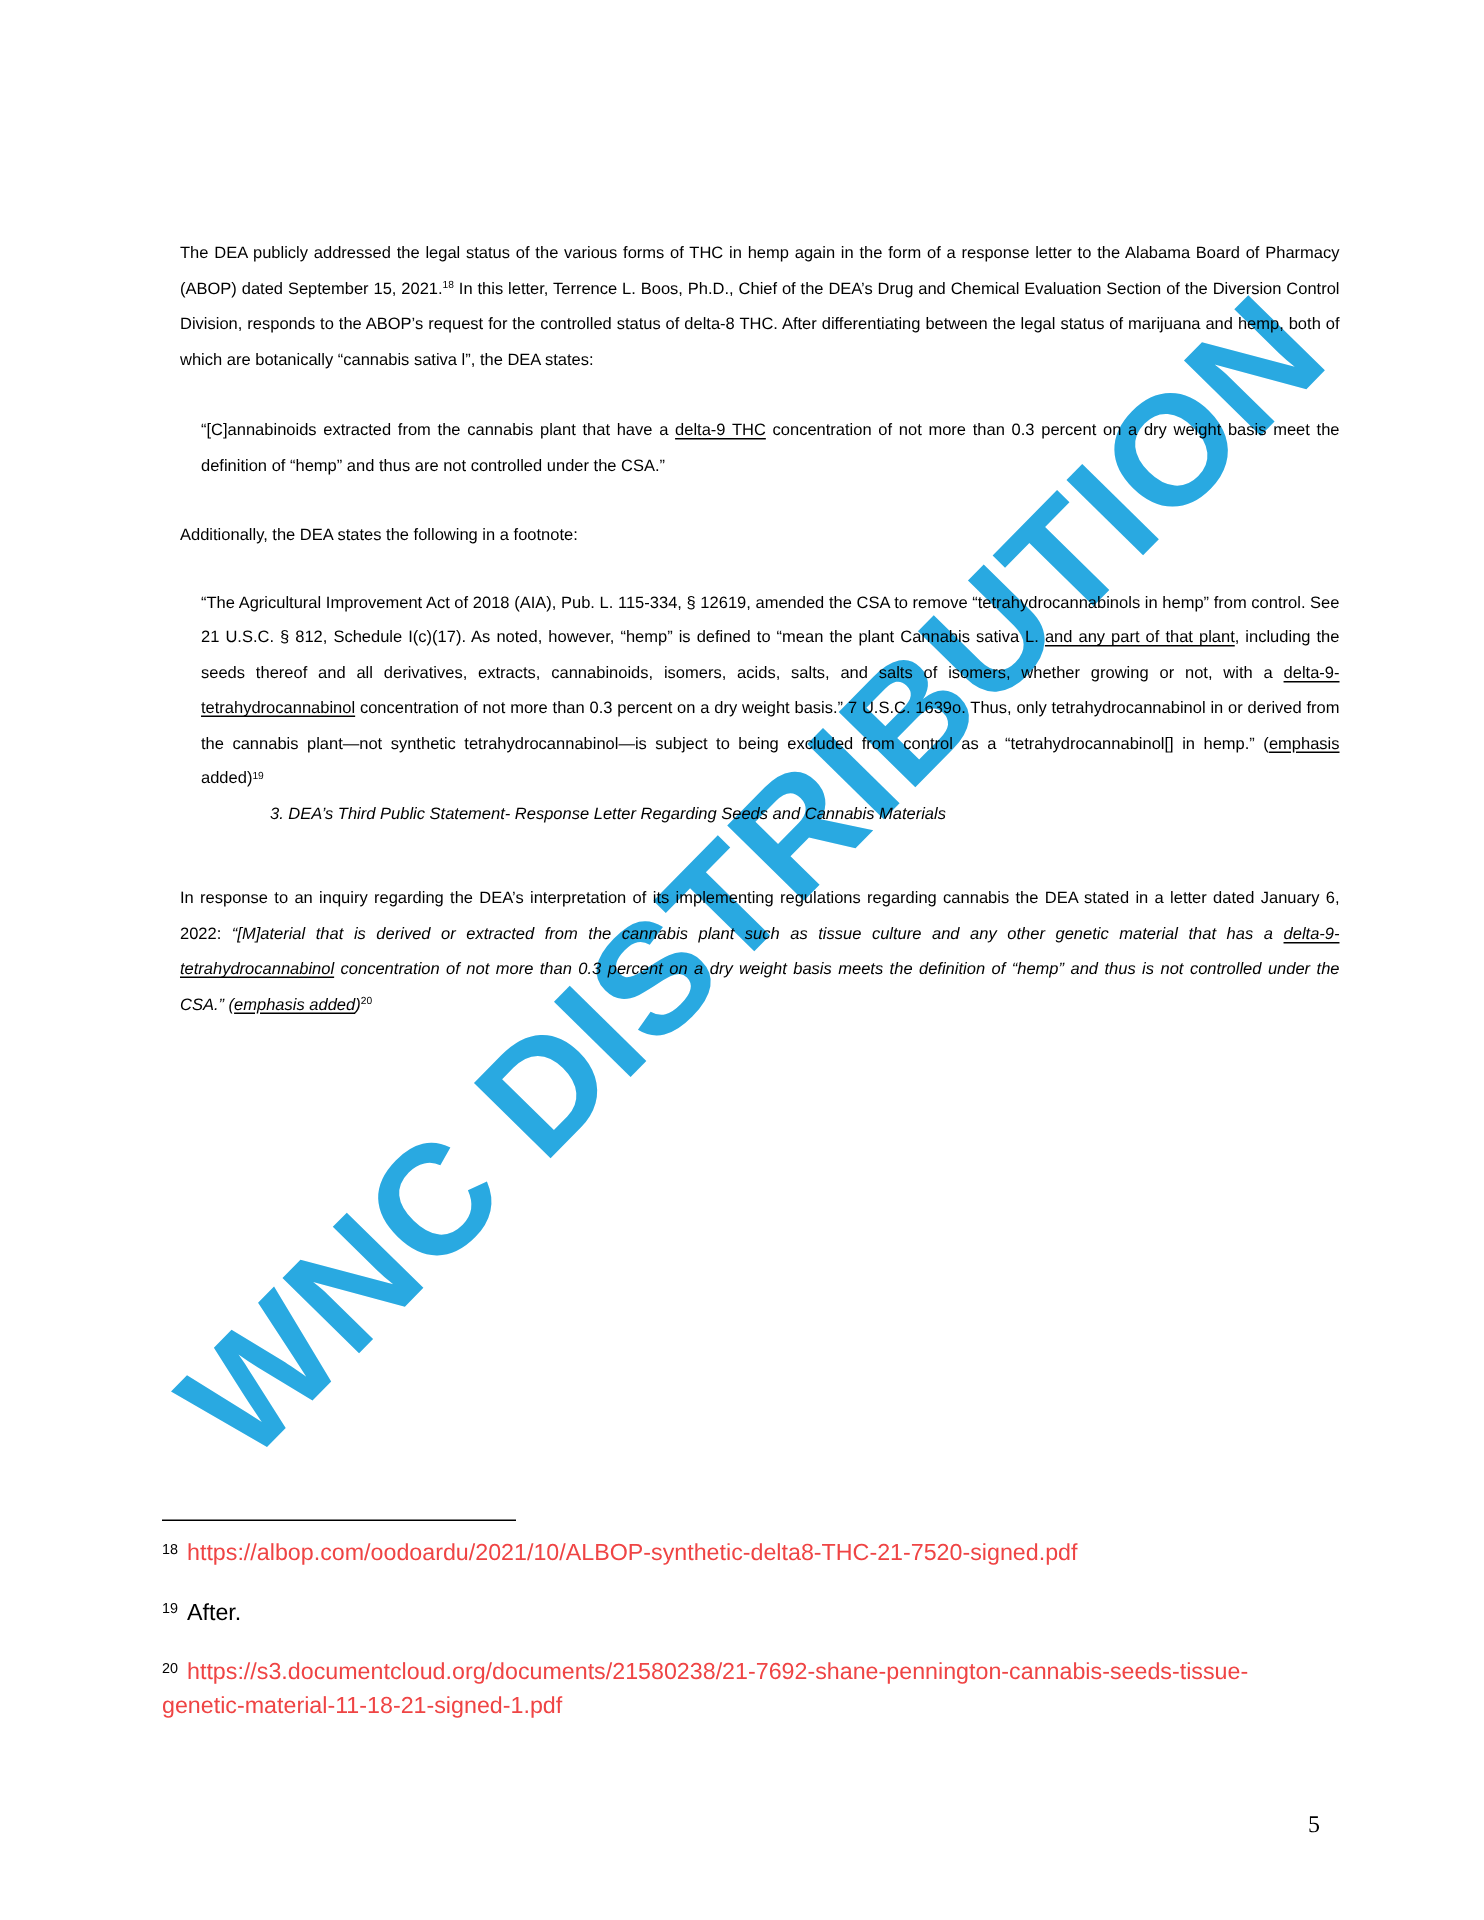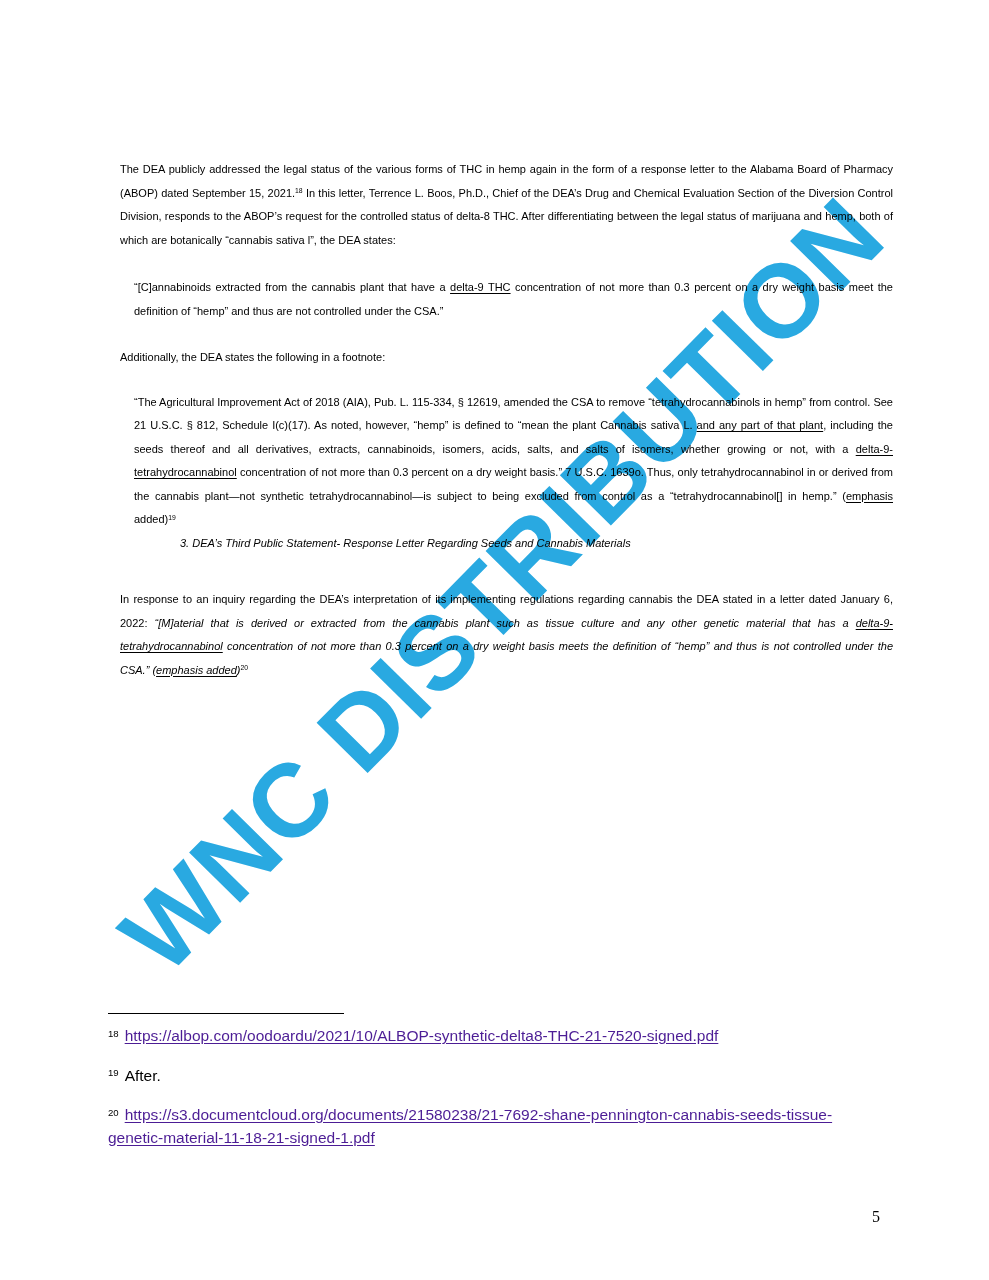--- a/index.html
+++ b/index.html
@@ -29,21 +29,21 @@
   .it { font-style:italic; }
   .u  { text-decoration:underline; text-underline-offset:2px; }
   .sup { font-size:62%; position:relative; top:-0.45em; line-height:0; }
   .footnotes {
     position:absolute; left:108px; width:773px; top:1013px; z-index:1;
     font-size:15.5px; line-height:22.5px; text-align:left;
   }
   .fn-sep { width:236px; border-top:1.5px solid #000; margin-bottom:11px; }
   .fn { margin-bottom:17px; }
   .fn .sup { margin-right:6px; }
-  .fn-link { text-decoration:underline; text-underline-offset:2px; color:#4c1d95; cursor:pointer;margin-top:16px; }
+  .fn-link { text-underline-offset:2px; color:#ef4444; cursor:pointer;margin-top:16px; }
   .page-number {
     position:absolute; right:109px; top:1208px; z-index:1;
     font-family:"Liberation Serif", serif; font-size:16px;
   }
 </style>
 </head>
 <body>
 
 <div class="page">
 

